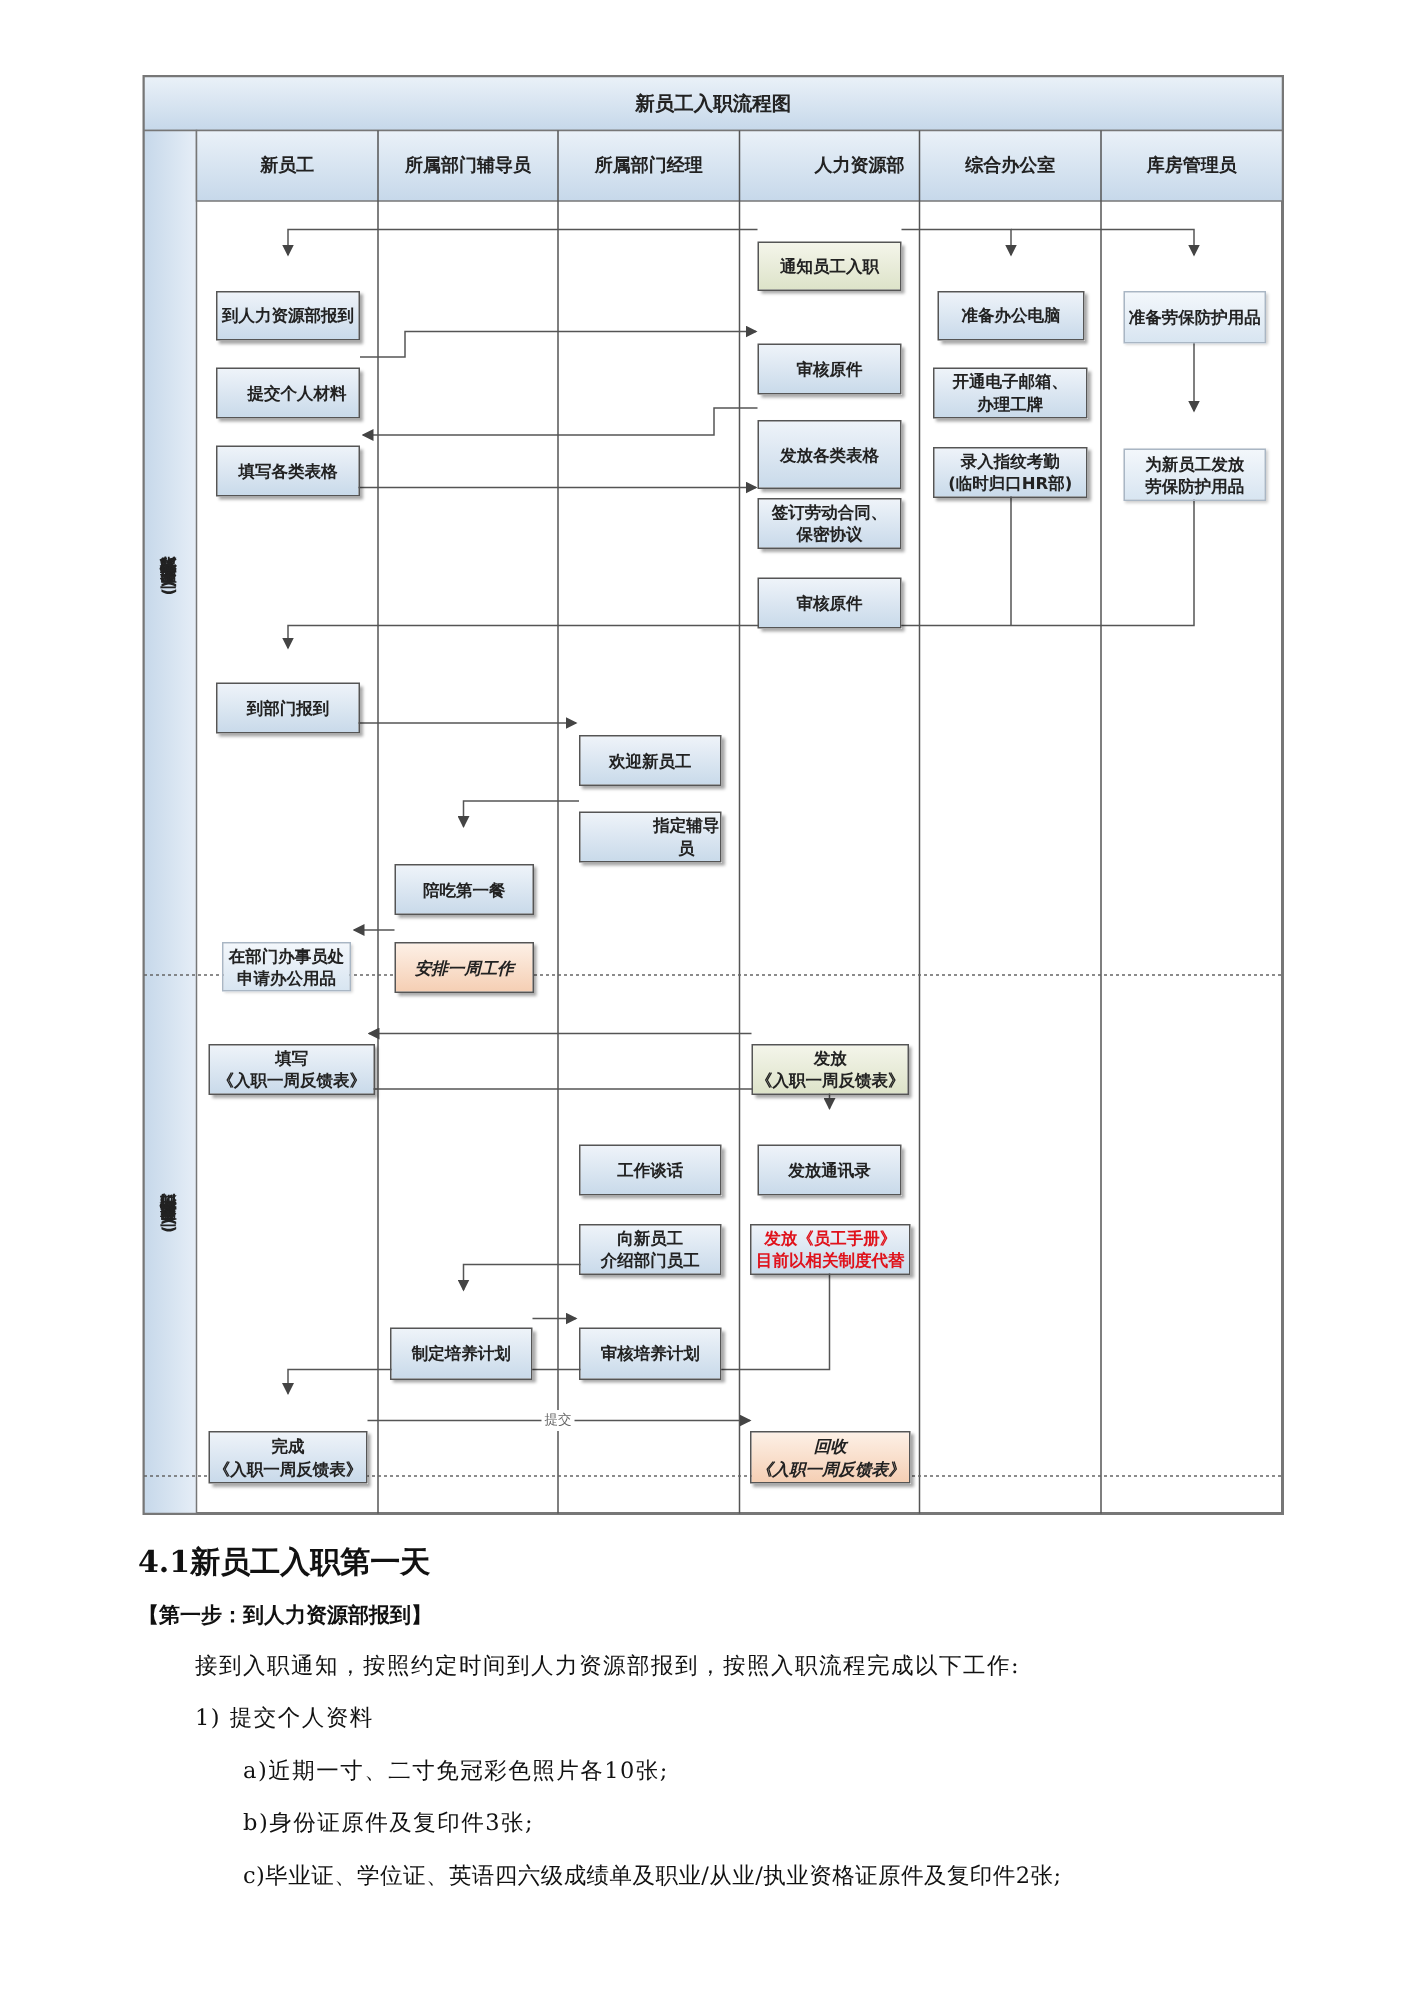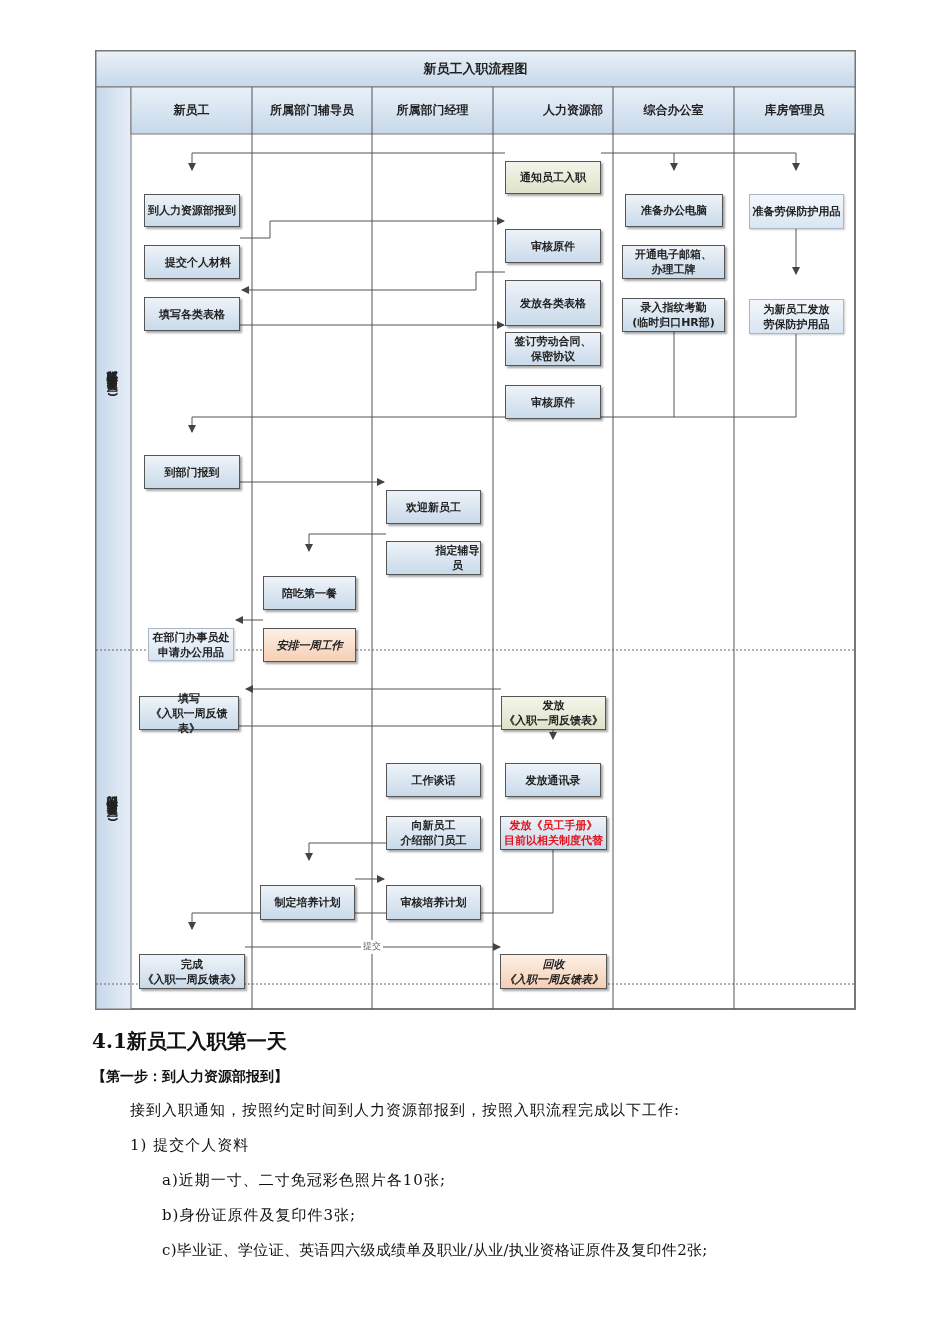--- a/index.html
+++ b/index.html
@@ -119,21 +119,21 @@
 保密协议</div>
 <div class="box" style="left:505px;top:361px;width:96px;height:34px;">审核原件</div>
 <div class="box" style="left:144px;top:431px;width:96px;height:34px;">到部门报到</div>
 <div class="box" style="left:386px;top:466px;width:95px;height:34px;">欢迎新员工</div>
 <div class="box" style="left:386px;top:517px;width:95px;height:34px;padding-left:48px;">指定辅导员</div>
 <div class="box" style="left:263px;top:552px;width:93px;height:34px;">陪吃第一餐</div>
 <div class="box light" style="left:148px;top:604px;width:86px;height:33px;">在部门办事员处
 申请办公用品</div>
 <div class="box orange" style="left:263px;top:604px;width:93px;height:34px;">安排一周工作</div>
 
-<div class="box" style="left:139px;top:672px;width:100px;height:34px;">填写
+<div class="box" style="left:139px;top:672px;width:111px;height:34px;">填写
 《入职一周反馈表》</div>
 <div class="box green" style="left:501px;top:672px;width:105px;height:34px;">发放
 《入职一周反馈表》</div>
 <div class="box" style="left:386px;top:739px;width:95px;height:34px;">工作谈话</div>
 <div class="box" style="left:505px;top:739px;width:96px;height:34px;">发放通讯录</div>
 <div class="box" style="left:386px;top:792px;width:95px;height:34px;">向新员工
 介绍部门员工</div>
 <div class="box red-text" style="left:500px;top:792px;width:107px;height:34px;">发放《员工手册》
 目前以相关制度代替</div>
 <div class="box" style="left:260px;top:861px;width:95px;height:35px;">制定培养计划</div>

